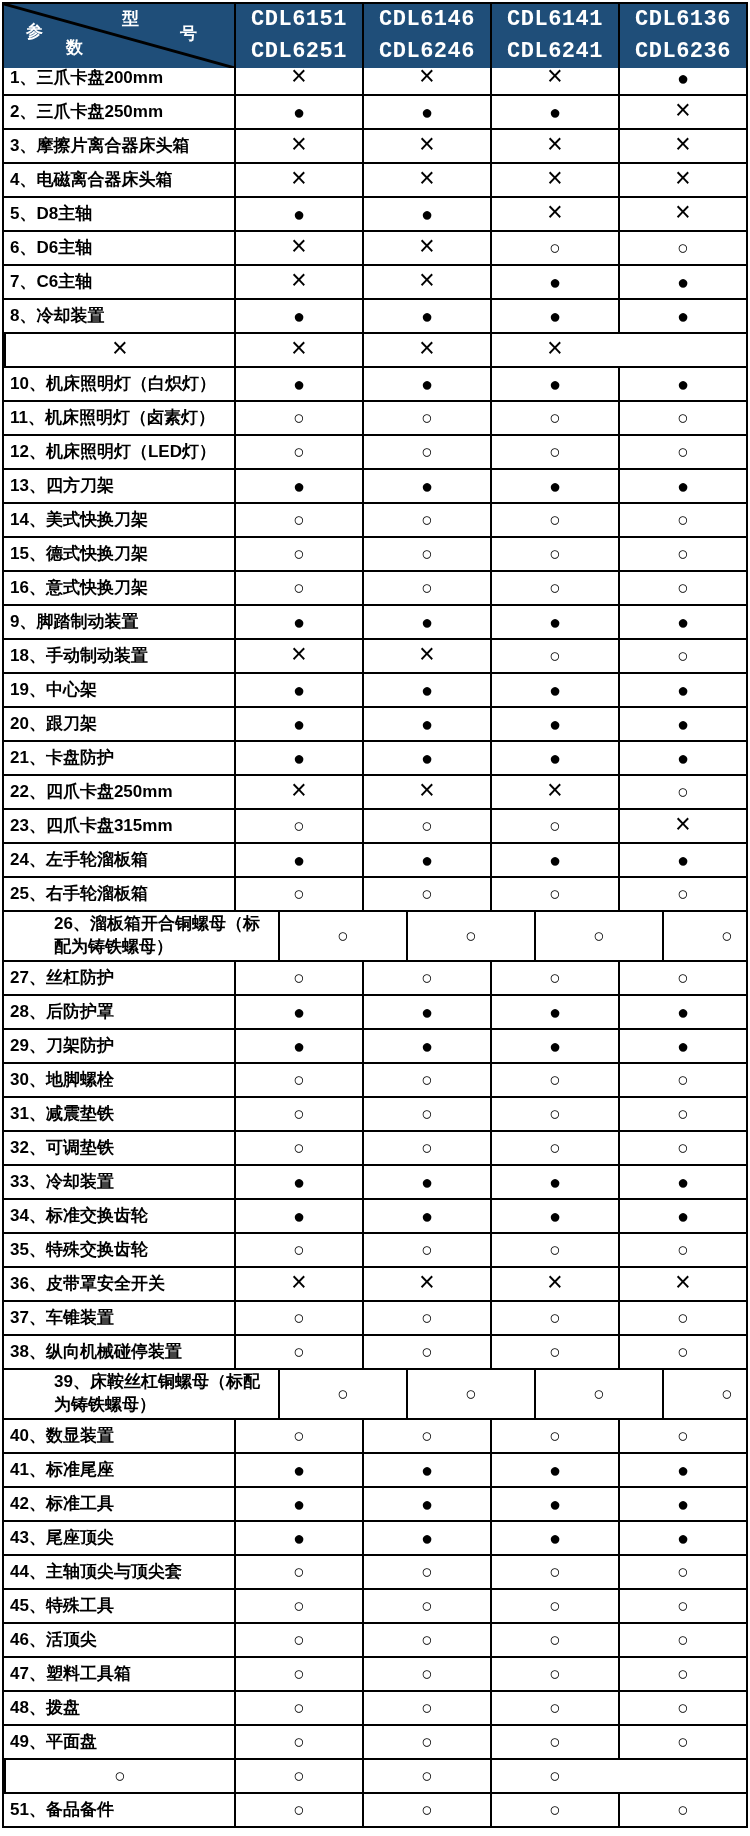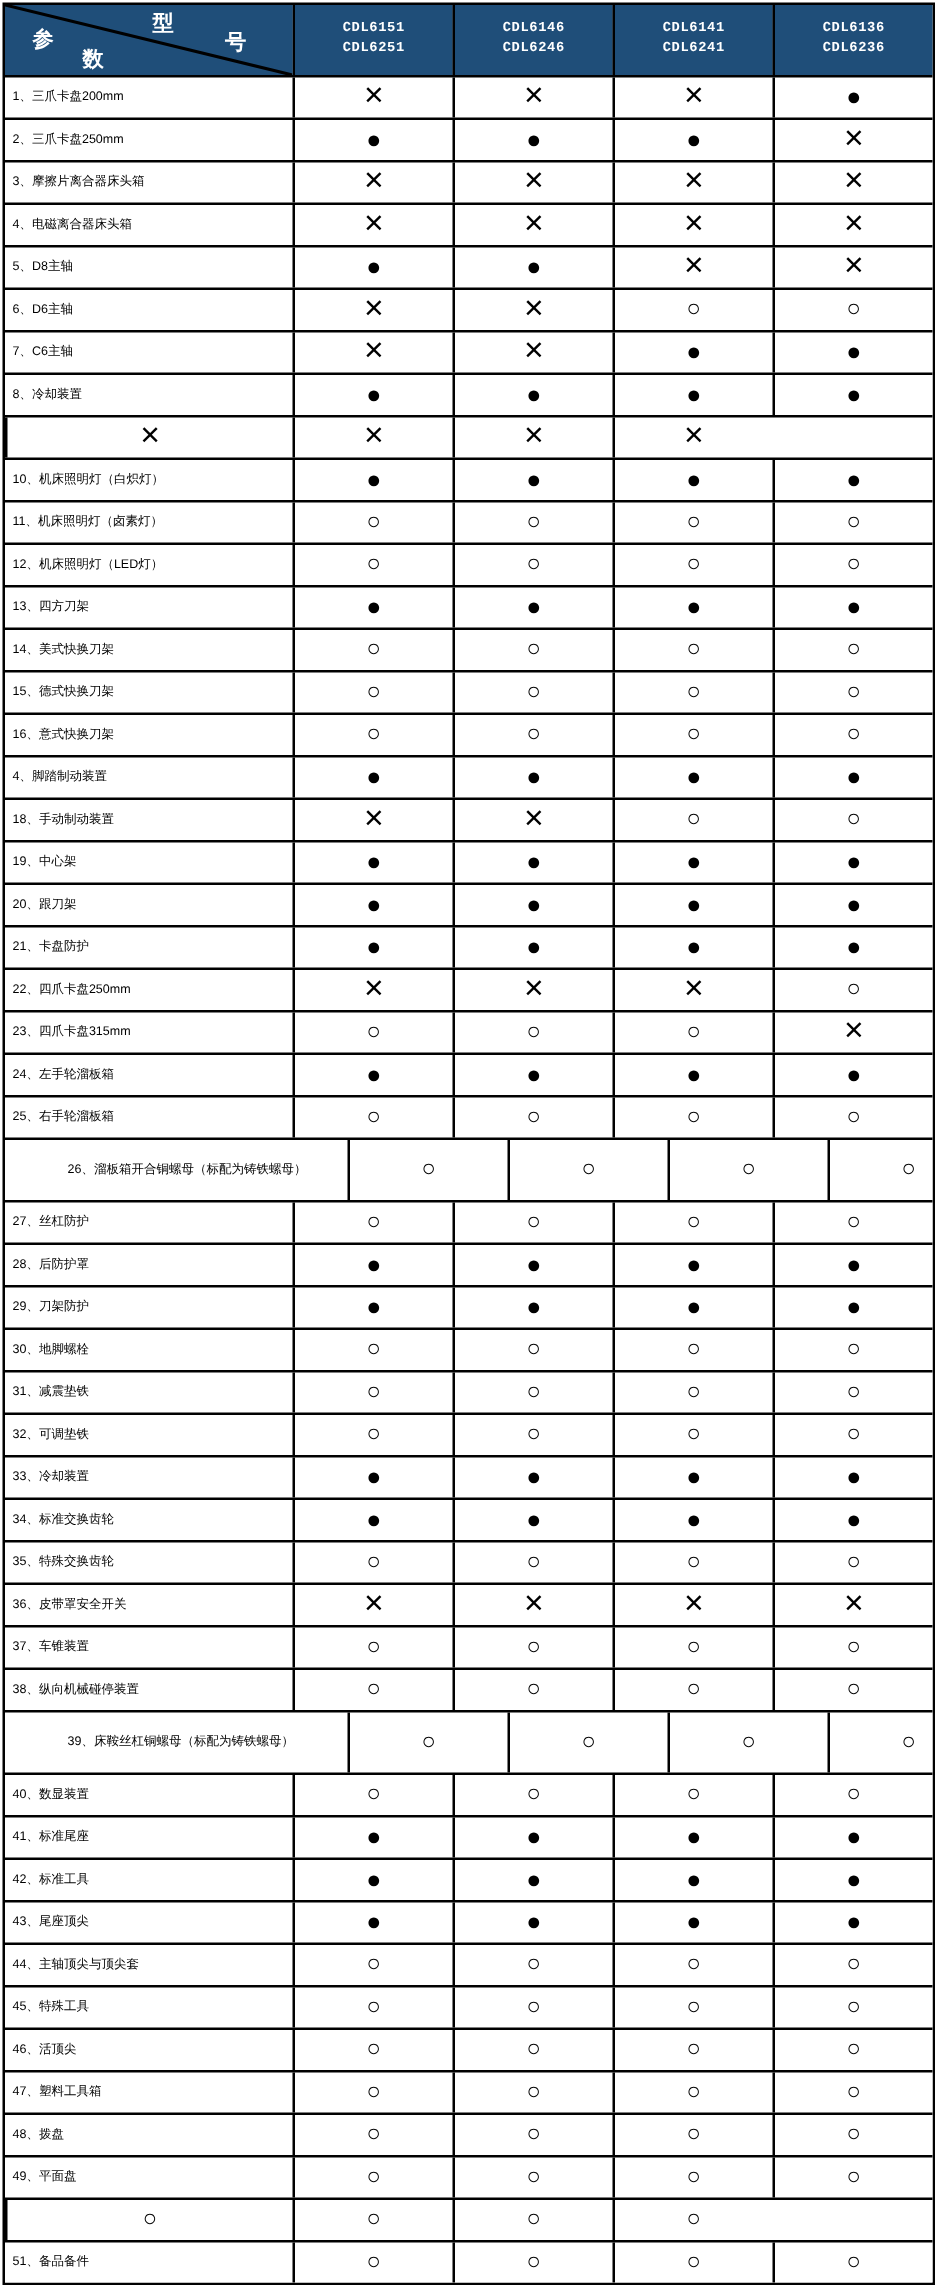--- a/index.html
+++ b/index.html
@@ -42,40 +42,41 @@
   .ch-model-2{left:176px;top:18px;}
   .ch-param-1{left:22px;top:16px;}
   .ch-param-2{left:62px;top:32px;}
   .head-cell{
     background:var(--header-bg);
     color:var(--header-text);
     border-left:2px solid var(--border);
     display:flex;flex-direction:column;
     align-items:center;justify-content:center;
     font-family:"Liberation Mono","DejaVu Sans Mono",monospace;
-    font-weight:bold;font-size:11px;line-height:1.45;
+    font-weight:bold;font-size:22px;line-height:1.45;
     letter-spacing:0.5px;
   }
   
   .row{
     display:grid;
     grid-template-columns:230px 128px 128px 128px 128px;
     border-top:2px solid var(--border);
     height:32px;
     background:var(--row-bg);
   }
   .row.tall{height:48px;padding-left:44px;}
   .cell{
     display:flex;align-items:center;
     overflow:hidden;
   }
   .label-cell{
     padding:1px 4px 1px 6px;
-    font-size:10px;line-height:1.35;
+    font-size:17px;line-height:1.35;
     color:#000;
+    font-weight:bold;
   }
   .sym-cell{
     border-left:2px solid var(--border);
     justify-content:center;
     color:var(--symbol);
   }
   .sym-f{font-size:20px;}
   .sym-o{font-size:19px;}
   .sym-x{font-size:27px;font-weight:normal;line-height:1;padding-bottom:3px;}
 </style>
@@ -217,21 +218,21 @@
         <div class="cell sym-cell sym-o">○</div>
       </div>
       <div class="row">
         <div class="cell label-cell">16、意式快换刀架</div>
         <div class="cell sym-cell sym-o">○</div>
         <div class="cell sym-cell sym-o">○</div>
         <div class="cell sym-cell sym-o">○</div>
         <div class="cell sym-cell sym-o">○</div>
       </div>
       <div class="row">
-        <div class="cell label-cell">4、脚踏制动装置</div>
+        <div class="cell label-cell">9、脚踏制动装置</div>
         <div class="cell sym-cell sym-f">●</div>
         <div class="cell sym-cell sym-f">●</div>
         <div class="cell sym-cell sym-f">●</div>
         <div class="cell sym-cell sym-f">●</div>
       </div>
       <div class="row">
         <div class="cell label-cell">18、手动制动装置</div>
         <div class="cell sym-cell sym-x">×</div>
         <div class="cell sym-cell sym-x">×</div>
         <div class="cell sym-cell sym-o">○</div>

